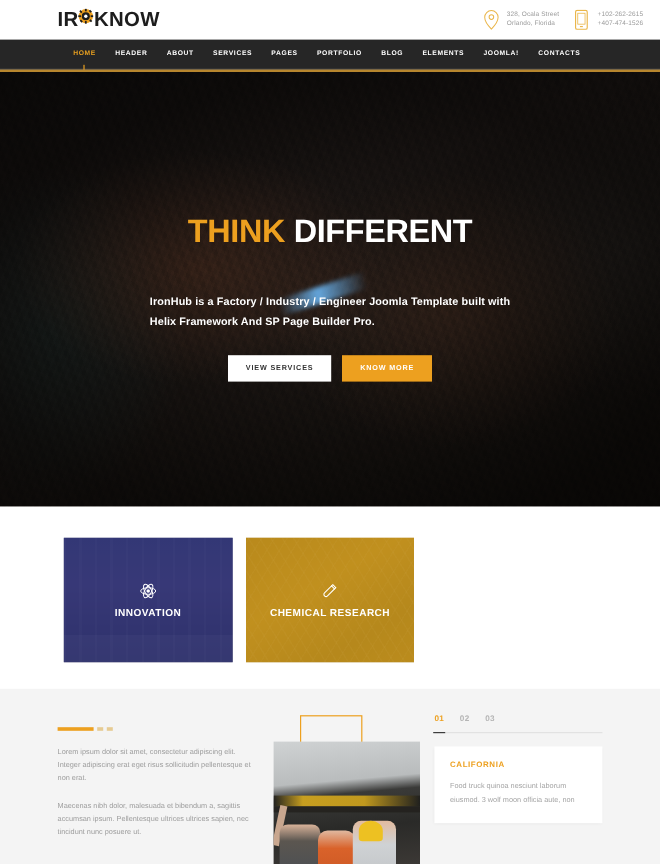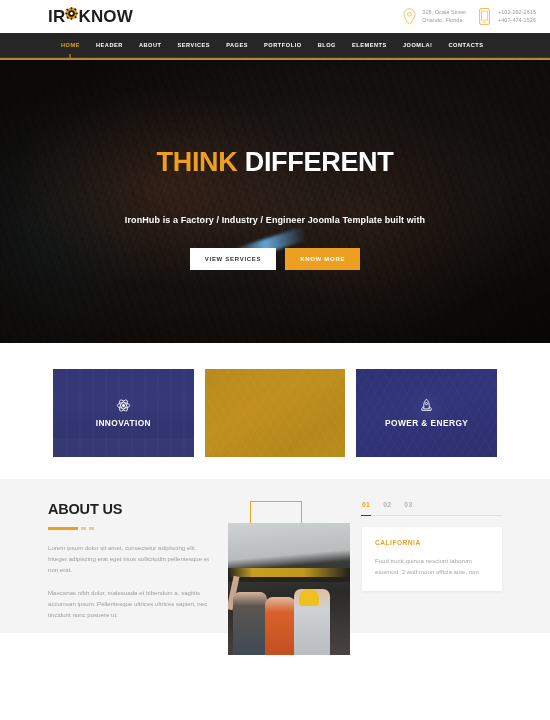--- a/index.html
+++ b/index.html
@@ -45,21 +45,21 @@
     line-height: 25px; cursor: pointer;
   }
   .nav-item.active { color: #e8a020; }
   .nav-item.active::after {
     content: ""; position: absolute; left: 50%; bottom: -5px;
     width: 1px; height: 9px; background: #e8a020; transform: translateX(-50%);
   }
 
   
   .hero {
-    position: relative; height: 285px; overflow: hidden;
+    position: relative; height: 364px; overflow: hidden;
     background:
       radial-gradient(ellipse 220px 140px at 30% 45%, rgba(120,70,45,0.55), transparent 70%),
       radial-gradient(ellipse 200px 160px at 68% 55%, rgba(95,60,42,0.5), transparent 72%),
       radial-gradient(ellipse 160px 200px at 8% 60%, rgba(40,62,60,0.55), transparent 70%),
       radial-gradient(ellipse 180px 180px at 95% 40%, rgba(60,55,50,0.5), transparent 70%),
       linear-gradient(160deg, #1b1715 0%, #2b2320 35%, #221c18 65%, #17130f 100%);
     border-top: 2px solid #b7862e;
   }
   .hero::before {
     content: ""; position: absolute; inset: 0;
@@ -95,21 +95,21 @@
     font-size: 6px; font-weight: bold; letter-spacing: 0.7px;
     padding: 8px 15px; text-align: center; cursor: pointer; border: 0;
   }
   .btn-light { background: #ffffff; color: #333333; }
   .btn-gold { background: #eda01f; color: #ffffff; }
 
   
   .cards-wrap { padding: 26px 53px 22px 53px; background: #ffffff; }
   .cards-grid { display: grid; grid-template-columns: repeat(3, 1fr); gap: 21px 11px; }
   .card {
-    position: relative; height: 88px; overflow: hidden;
+    position: relative; height: 104px; overflow: hidden;
     display: flex; flex-direction: column; align-items: center; justify-content: center;
     cursor: pointer;
   }
   .card .bg { position: absolute; inset: 0; }
   .card .tint { position: absolute; inset: 0; }
   .card.blue .tint { background: rgba(48,52,120,0.72); }
   .card.gold .tint { background: rgba(196,146,30,0.74); }
   .card .content {
     position: relative; z-index: 2; display: flex; flex-direction: column;
     align-items: center; justify-content: center; gap: 5px;
@@ -308,20 +308,21 @@
 
   <section class="hero">
     <div class="hero-streak"></div>
     <div class="hero-inner">
       <h1 class="hero-title">
         <span class="t1">THINK</span>
         <span class="t2">DIFFERENT</span>
       </h1>
       <p class="hero-sub">
         <span>IronHub is a Factory / Industry / Engineer Joomla Template built with</span><br>
+        <span>Helix Framework And SP Page Builder Pro.</span>
       </p>
       <div class="hero-btns">
         <button class="btn btn-light">VIEW SERVICES</button>
         <button class="btn btn-gold">KNOW MORE</button>
       </div>
     </div>
   </section>
 
   <section class="cards-wrap">
     <div class="cards-grid">
@@ -338,47 +339,41 @@
               <ellipse cx="12" cy="12" rx="10" ry="4.4" transform="rotate(120 12 12)"></ellipse>
             </svg>
           </span>
           <span class="card-title">INNOVATION</span>
         </div>
       </div>
 
       <div class="card gold">
         <div class="bg bg-chemical"></div>
         <div class="tint"></div>
-      </div>
-
-
-
-      <div class="card blue">
-        <div class="bg bg-power"></div>
-        <div class="tint"></div>
         <div class="content">
           <span class="card-icon">
-            <svg viewBox="0 0 24 24" width="15" height="15" fill="none" stroke="#ffffff" stroke-width="1.4" stroke-linejoin="round">
-              <path d="M12 1.8c3 3 4.4 6.6 4.4 10.2v5.4H7.6V12C7.6 8.4 9 4.8 12 1.8z"></path>
-              <path d="M7.6 13.6L4.6 16.6v3.2h14.8v-3.2l-3-3"></path>
-              <circle cx="12" cy="9" r="1.7"></circle>
+            <svg viewBox="0 0 24 24" width="15" height="15" fill="none" stroke="#ffffff" stroke-width="1.4" stroke-linecap="round">
+              <path d="M16.5 3.5l4 4-11 11a2.8 2.8 0 0 1-4-4z"></path>
+              <path d="M14.8 5.2l4 4"></path>
             </svg>
           </span>
-          <span class="card-title">POWER &amp; ENERGY</span>
+          <span class="card-title">CHEMICAL RESEARCH</span>
         </div>
       </div>
 
 
+
+
+
     </div>
   </section>
 
   <section class="about">
 
     <div class="about-left">
-      <h2 class="about-title">ABOUT US</h2>
       <div class="about-rule">
         <span class="r1"></span>
         <span class="r2"></span>
         <span class="r3"></span>
       </div>
       <p class="about-p">Lorem ipsum dolor sit amet, consectetur adipiscing elit. Integer adipiscing erat eget risus sollicitudin pellentesque et non erat.</p>
       <p class="about-p">Maecenas nibh dolor, malesuada et bibendum a, sagittis accumsan ipsum. Pellentesque ultrices ultrices sapien, nec tincidunt nunc posuere ut.</p>
     </div>
 
     <div class="about-mid">

